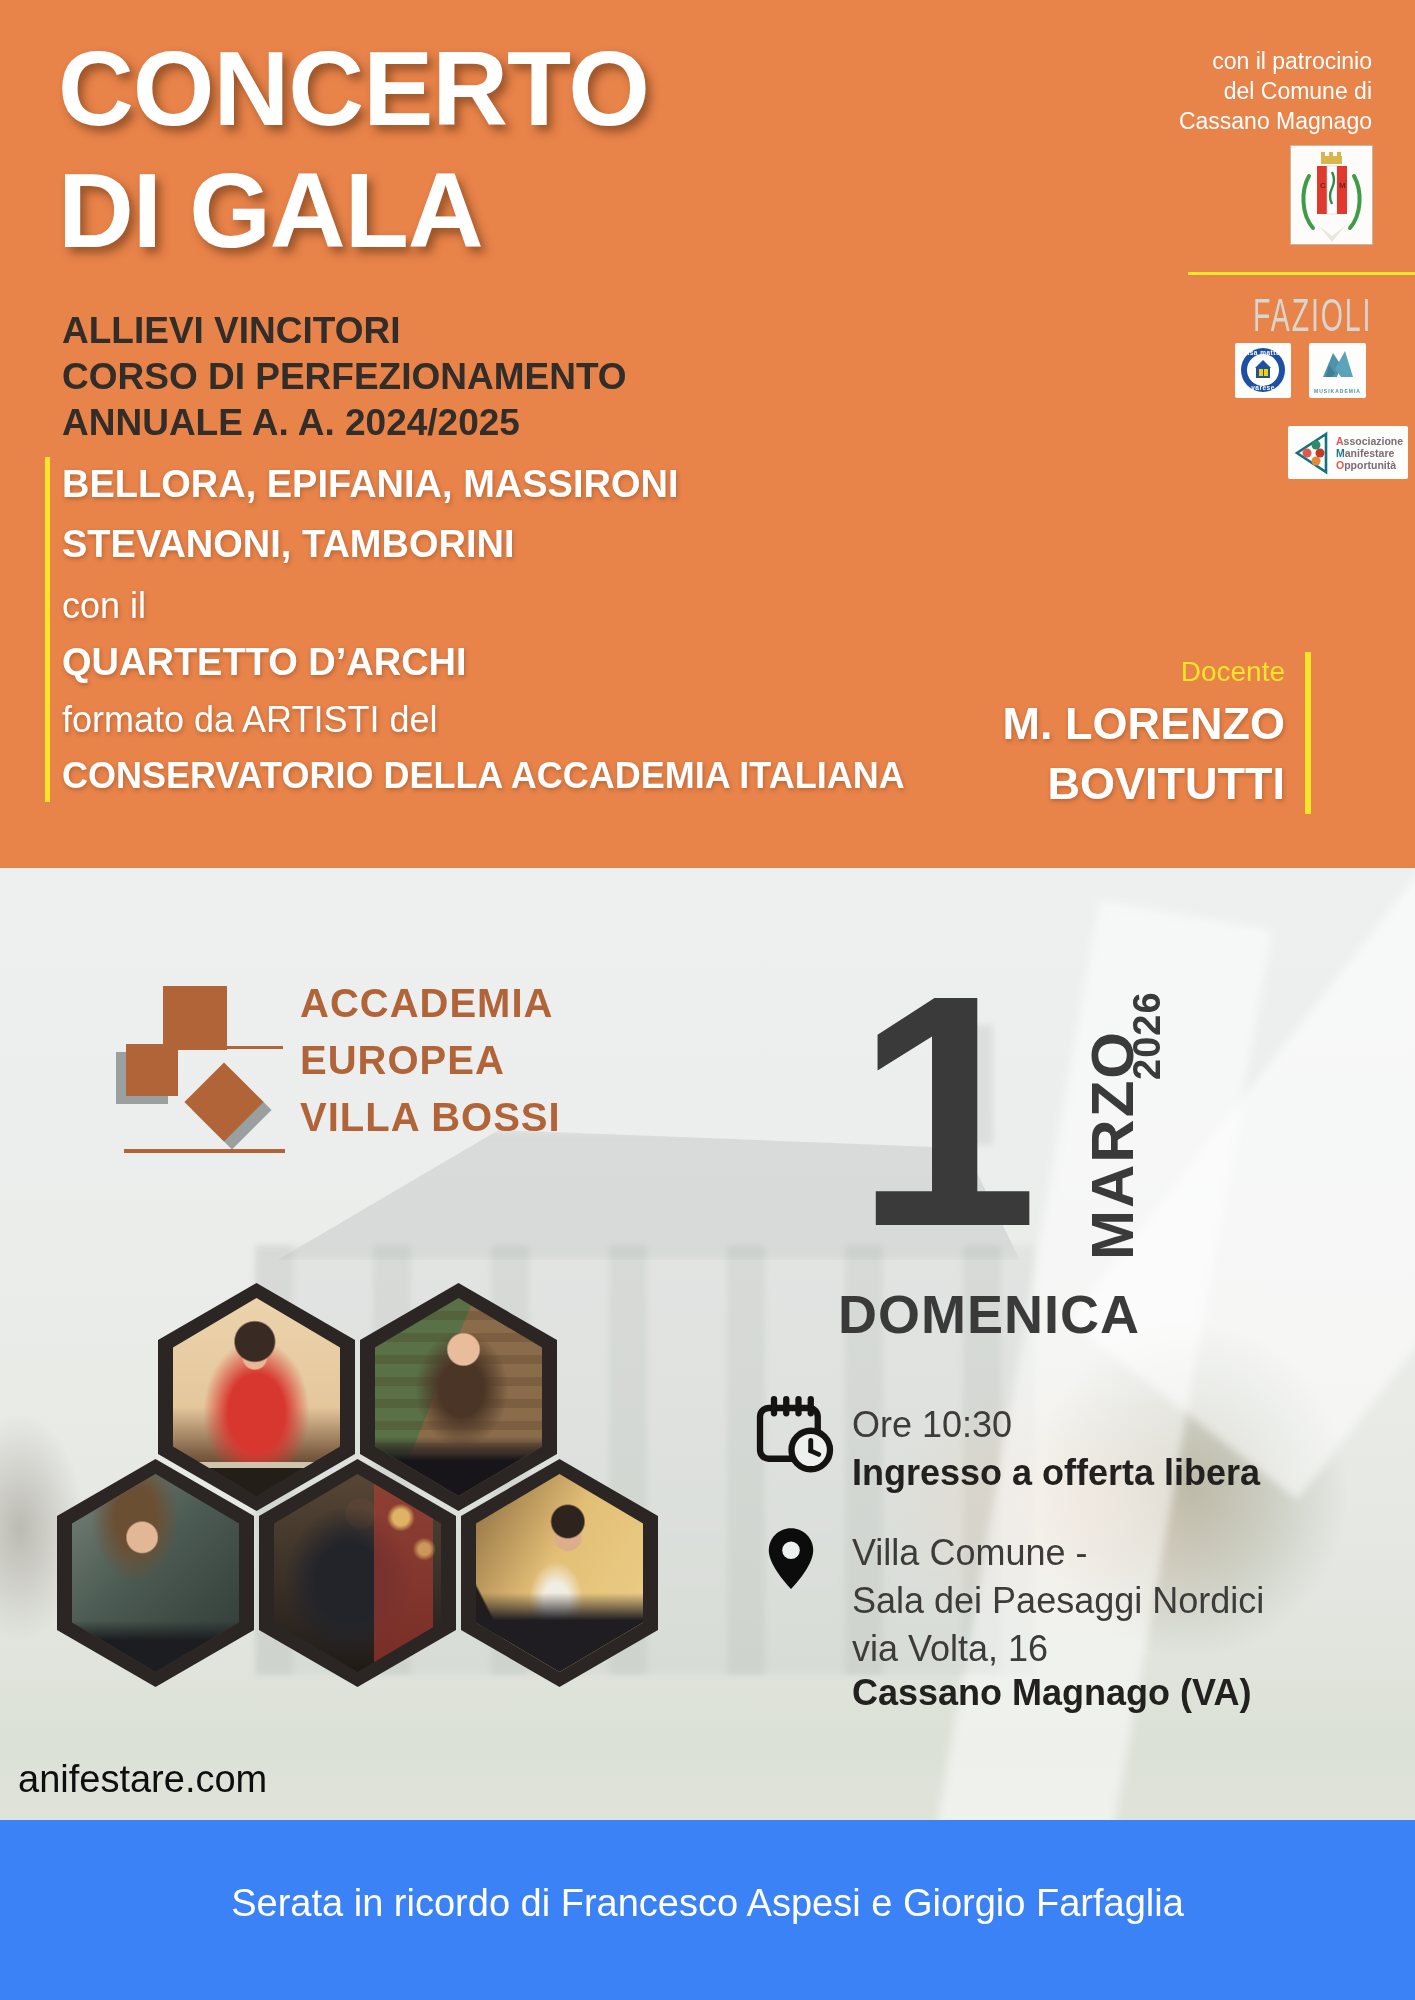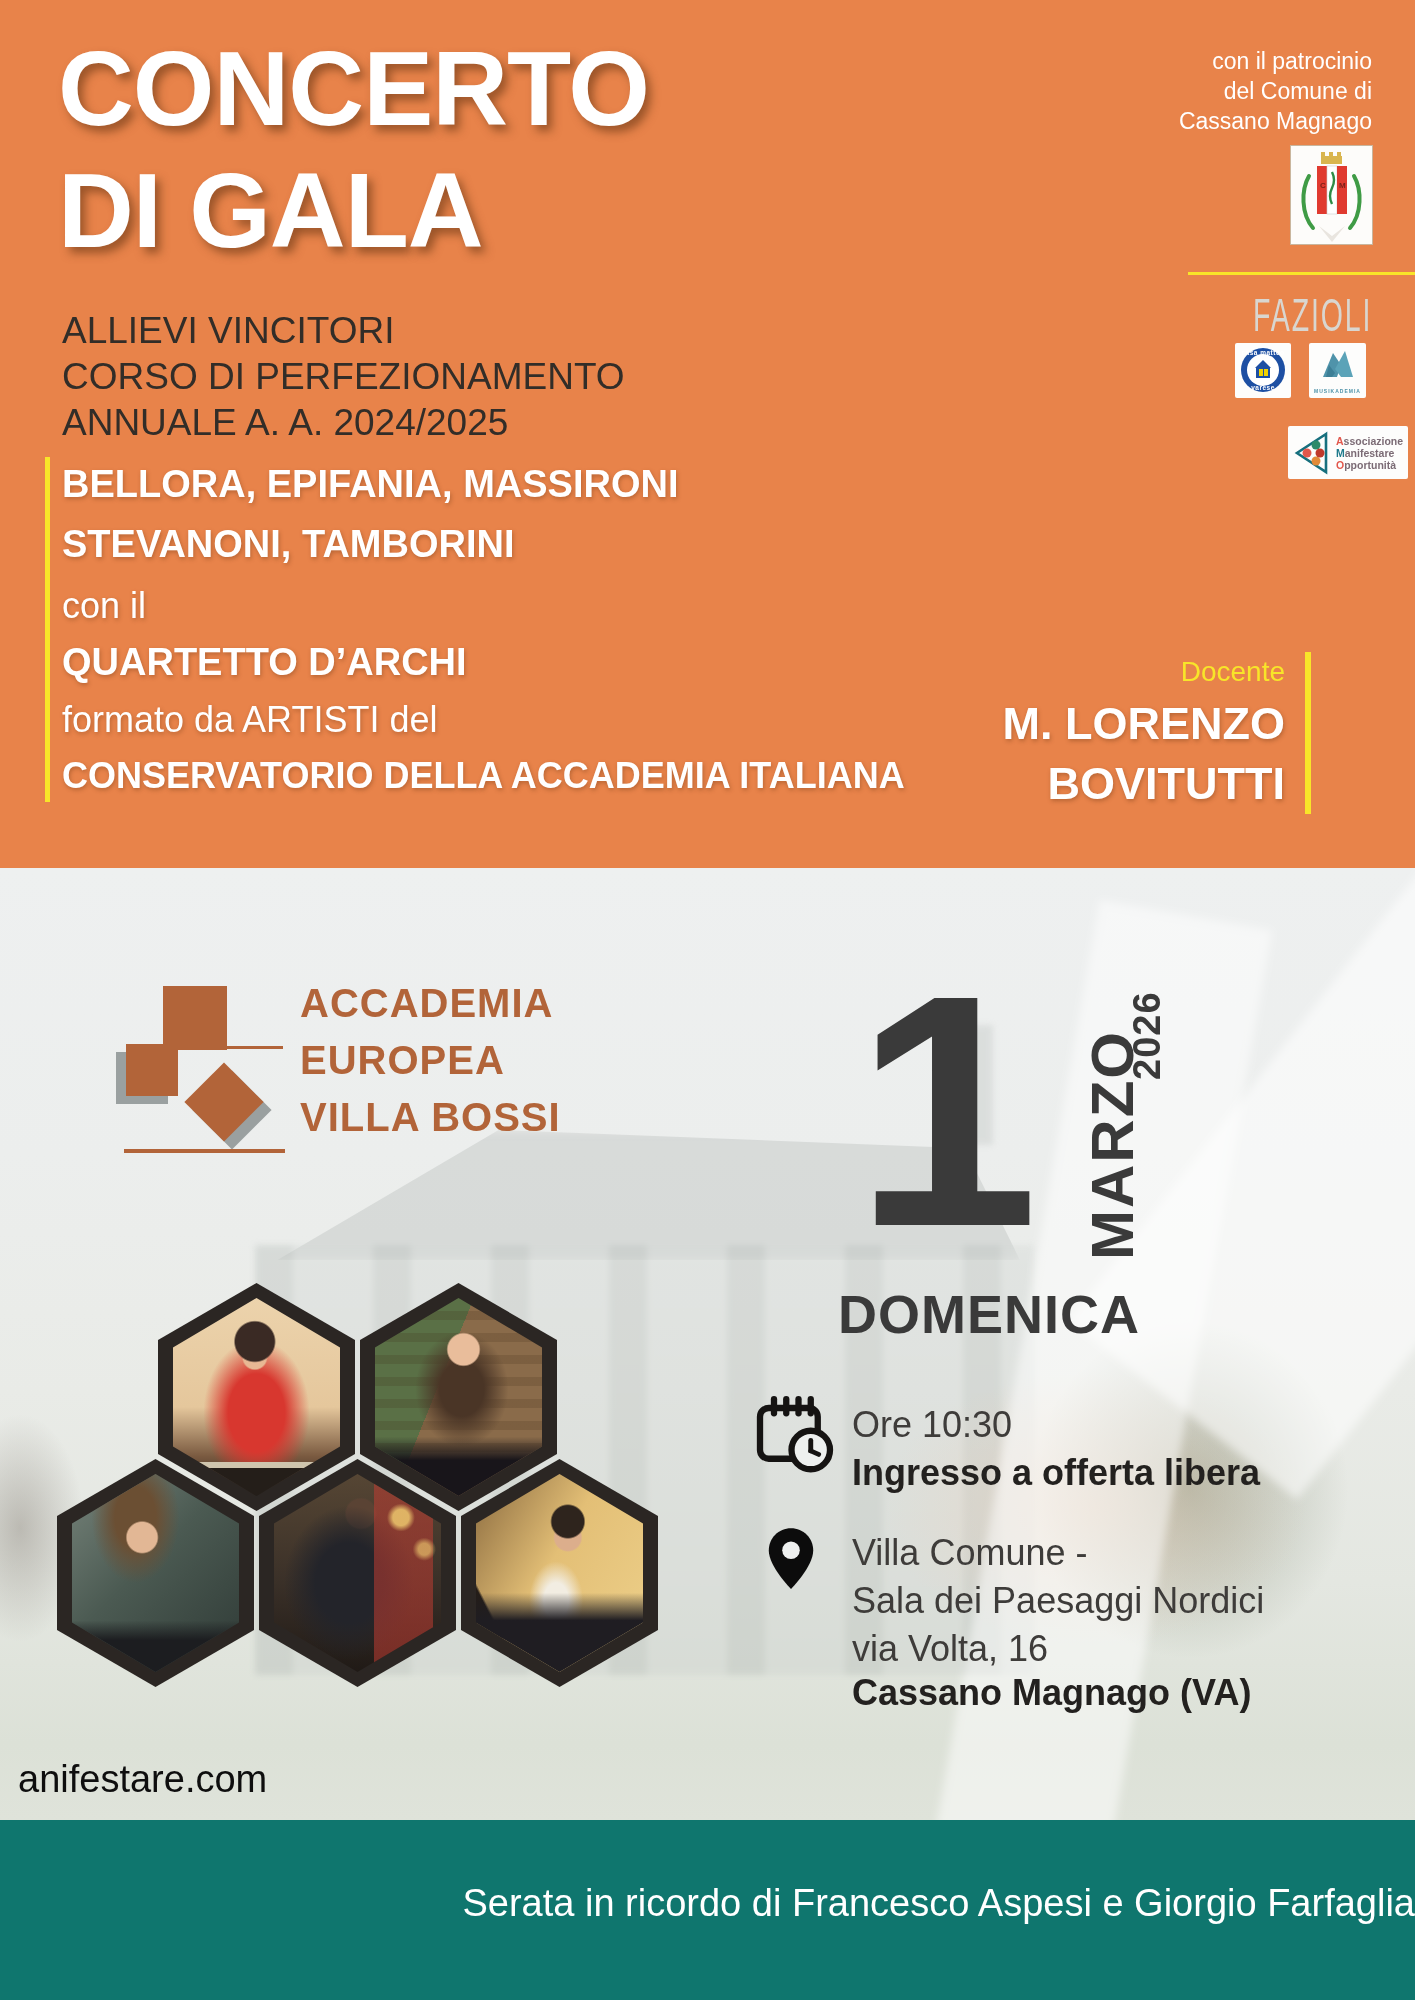--- a/index.html
+++ b/index.html
@@ -35,21 +35,21 @@
   .cm-arc-text { position:absolute; width:100%; text-align:center; color:#fff; font-size:6.5px; font-weight:700; letter-spacing:.5px; }
 
   #musik-text { position:absolute; bottom:4px; width:100%; text-align:center; font-size:5px; letter-spacing:1px; color:#4f93aa; font-weight:700; }
 
   .amo-line { font-size:10.5px; line-height:12px; color:#7b6b75; font-weight:600; white-space:nowrap; }
   .amo-a { color:#e2574c; font-weight:800; }
   .amo-m { color:#1f7a8c; font-weight:800; }
   .amo-o { color:#e2574c; font-weight:800; }
 
   #title { left:58px; top:28px; color:#fff; font-size:105px; line-height:122px; font-weight:800; letter-spacing:-1px; text-shadow:5px 6px 10px rgba(100,52,18,.6); }
-  #subtitle { left:62px; top:308px; color:#322d28; font-size:37px; line-height:46px; font-weight:400; }
+  #subtitle { left:62px; top:308px; color:#322d28; font-size:37px; line-height:46px; font-weight:700; }
 
   #vline-left { left:45px; top:457px; width:5px; height:345px; background:#f8e529; }
 
   .perf { left:62px; color:#fff; text-shadow:1px 2px 4px rgba(110,55,20,.4); white-space:nowrap; }
   .perf-bold { font-weight:800; font-size:38px; }
   .perf-reg  { font-weight:400; font-size:36px; }
 
   #docente-label { right:130px; top:656px; color:#f8e529; font-size:28px; font-weight:400; text-align:right; }
   .docente-name { right:130px; color:#fff; font-size:45px; font-weight:800; text-align:right; text-shadow:1px 2px 4px rgba(110,55,20,.4); }
   #vline-right { left:1305px; top:652px; width:6px; height:162px; background:#f8e529; }
@@ -117,21 +117,21 @@
     linear-gradient(0deg,#1f1d22 0 26%, rgba(0,0,0,0) 40%),
     radial-gradient(ellipse at 48% 64%, #f2ede2 0 10%, rgba(242,237,226,0) 22%),
     radial-gradient(circle at 55% 24%, #2e241d 0 9%, rgba(0,0,0,0) 10%),
     radial-gradient(circle at 55% 32%, #dcae8c 0 8%, rgba(0,0,0,0) 9%),
     linear-gradient(63deg,#241d18 0 16%, rgba(0,0,0,0) 17%),
     linear-gradient(120deg,#8a6a3f 0%,#e3bf76 45%,#edd08a 100%); }
 
   #website { left:18px; top:890px; font-size:38px; color:#0e0e0e; font-weight:400; }
 
   
-  #footer-bar { left:0; top:1820px; width:1415px; height:180px; background:#0f766e; text-align:right; }
+  #footer-bar { left:0; top:1820px; width:1415px; height:180px; background:#3b82f6; text-align:center; }
   #footer-text { padding-top:62px; color:#fff; font-size:38px; font-weight:400; }
 </style>
 </head>
 <body>
 
 <div id="poster">
 
   <div id="top-section" class="abs">
 
     <div id="patrocinio" class="abs">

